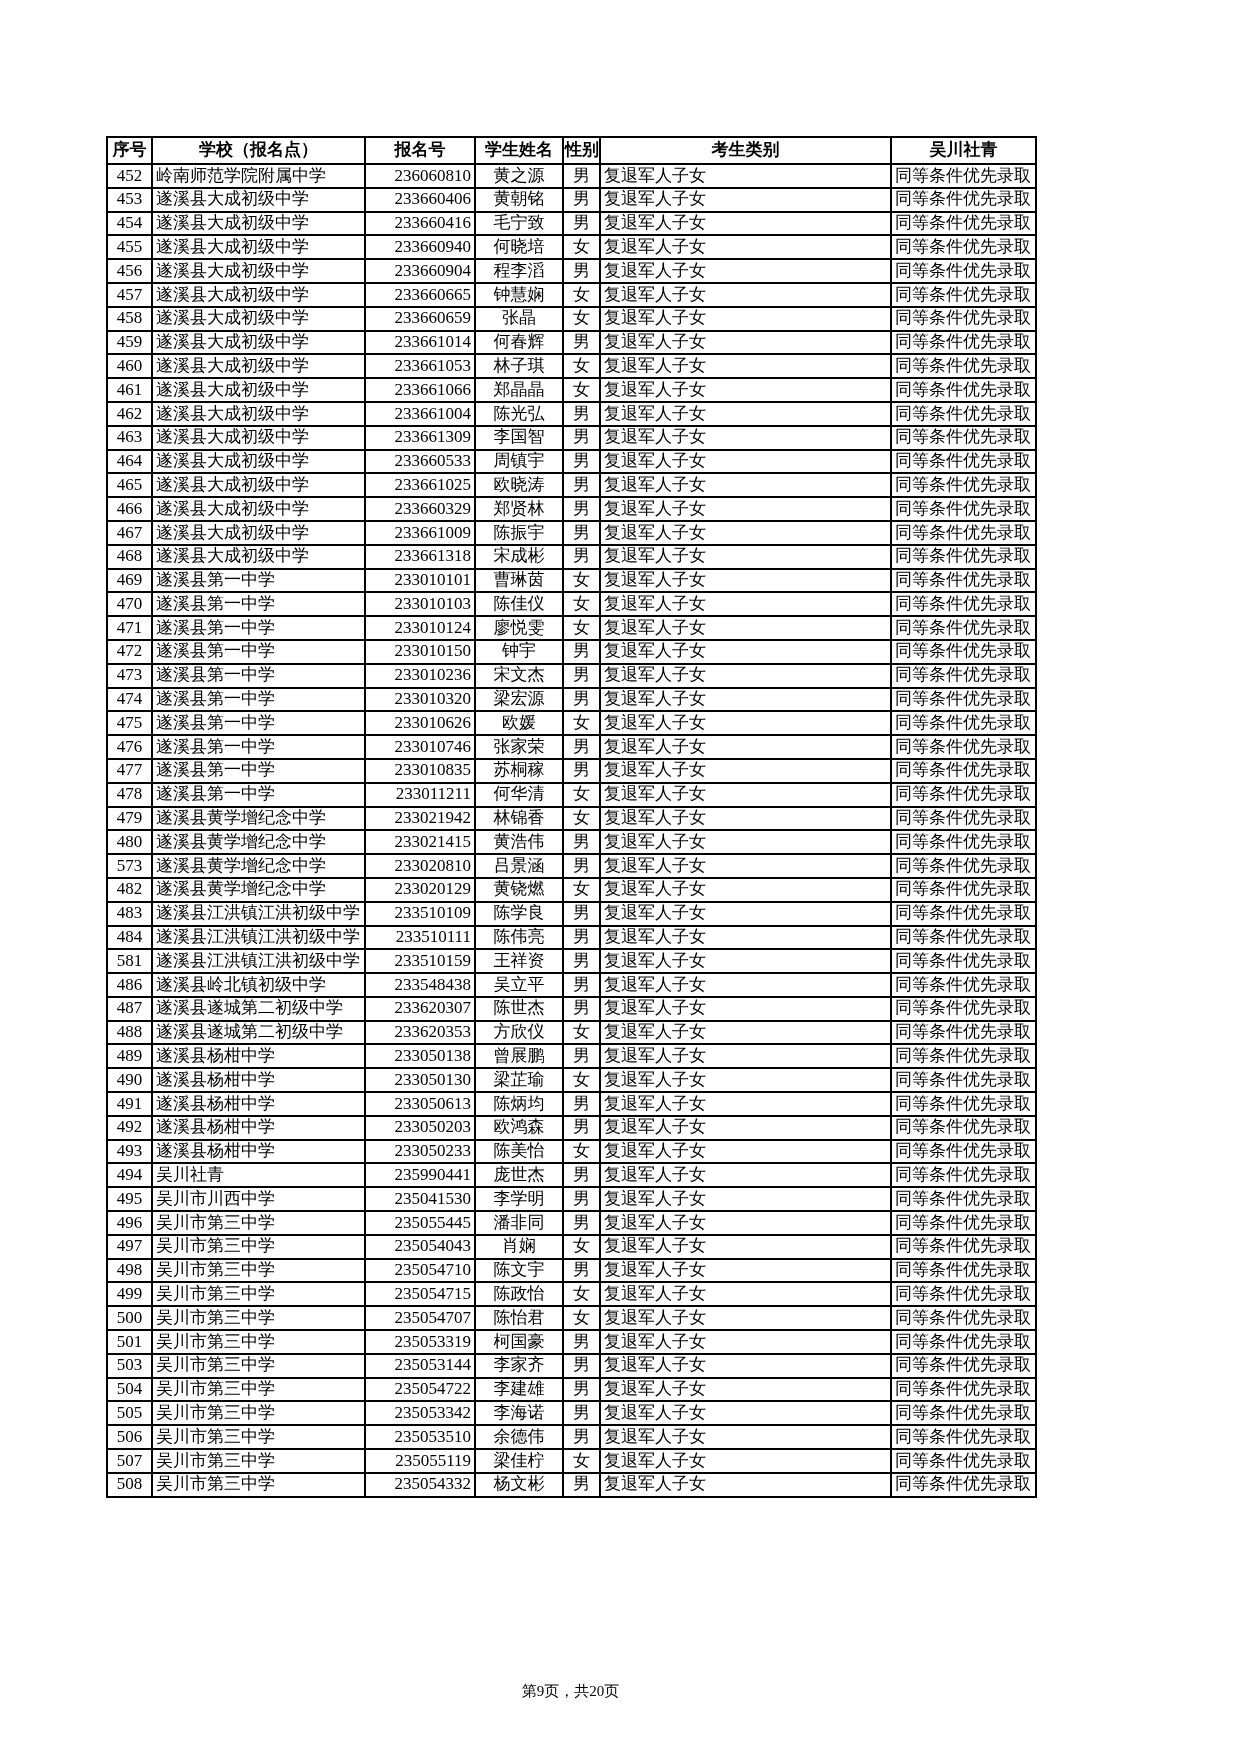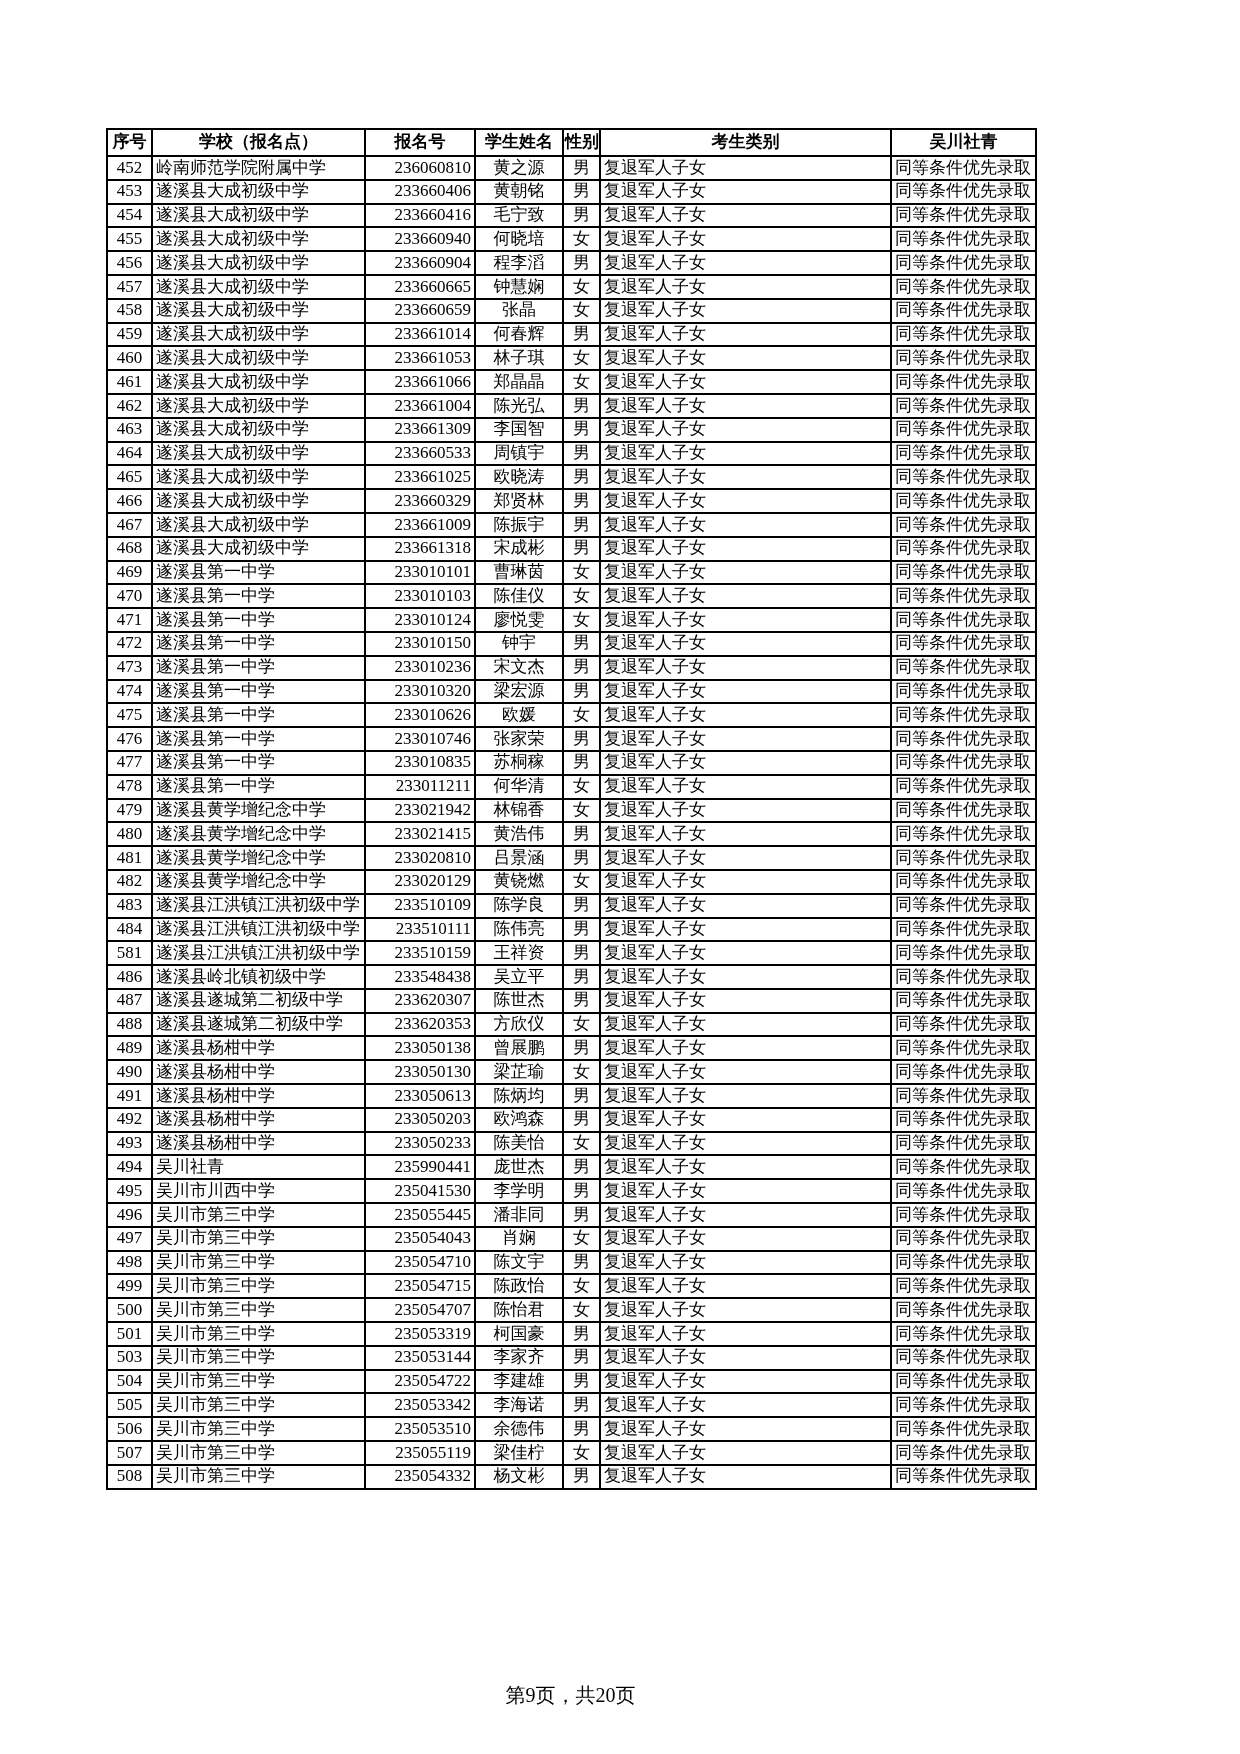--- a/index.html
+++ b/index.html
@@ -11,21 +11,21 @@
     position: relative;
     width: 1240px;
     height: 1754px;
     background: #ffffff;
     font-family: "Liberation Serif", "DejaVu Serif", serif;
     color: #000000;
   }
   table.students {
     position: absolute;
     left: 106px;
-    top: 128px;
+    top: 136px;
     width: 929px;
     border-collapse: collapse;
     table-layout: fixed;
   }
   table.students th,
   table.students td {
     border: 2px solid #000000;
     font-size: 17px;
     line-height: 1.1;
     overflow: hidden;
@@ -49,21 +49,21 @@
   td.col3 { text-align: center; padding: 0 4px; }
   td.col4 { text-align: center; padding: 0 1px; }
   td.col5 { text-align: left; padding: 0 5px; }
   td.col6 { text-align: left; padding: 0 1px; }
   .footer {
     position: absolute;
     left: 106px;
     top: 1682px;
     width: 929px;
     text-align: center;
-    font-size: 20px;
+    font-size: 15px;
     color: #000000;
   }
 </style>
 </head>
 <body>
 
 <div class="page">
 
   <table class="students">
     <colgroup>
@@ -342,21 +342,21 @@
         <tr>
           <td class="col0">480</td>
           <td class="col1">遂溪县黄学增纪念中学</td>
           <td class="col2">233021415</td>
           <td class="col3">黄浩伟</td>
           <td class="col4">男</td>
           <td class="col5">复退军人子女</td>
           <td class="col6">同等条件优先录取</td>
         </tr>
         <tr>
-          <td class="col0">481</td>
+          <td class="col0">573</td>
           <td class="col1">遂溪县黄学增纪念中学</td>
           <td class="col2">233020810</td>
           <td class="col3">吕景涵</td>
           <td class="col4">男</td>
           <td class="col5">复退军人子女</td>
           <td class="col6">同等条件优先录取</td>
         </tr>
         <tr>
           <td class="col0">482</td>
           <td class="col1">遂溪县黄学增纪念中学</td>

